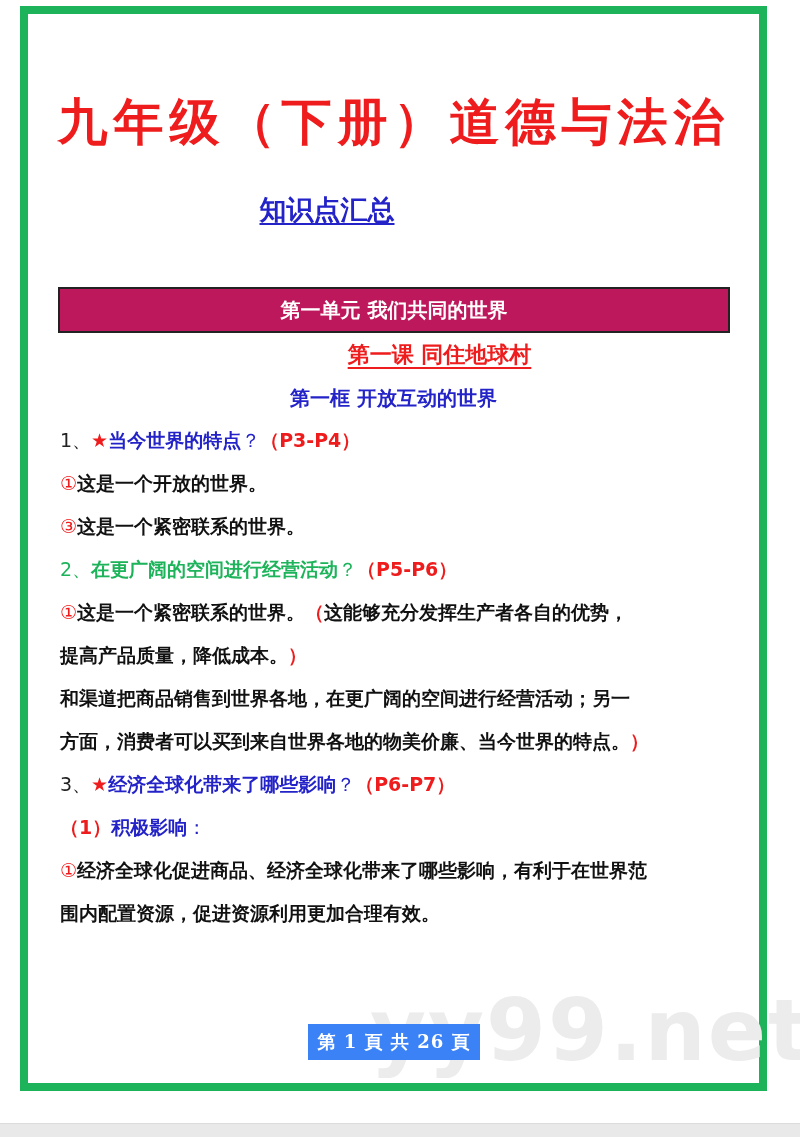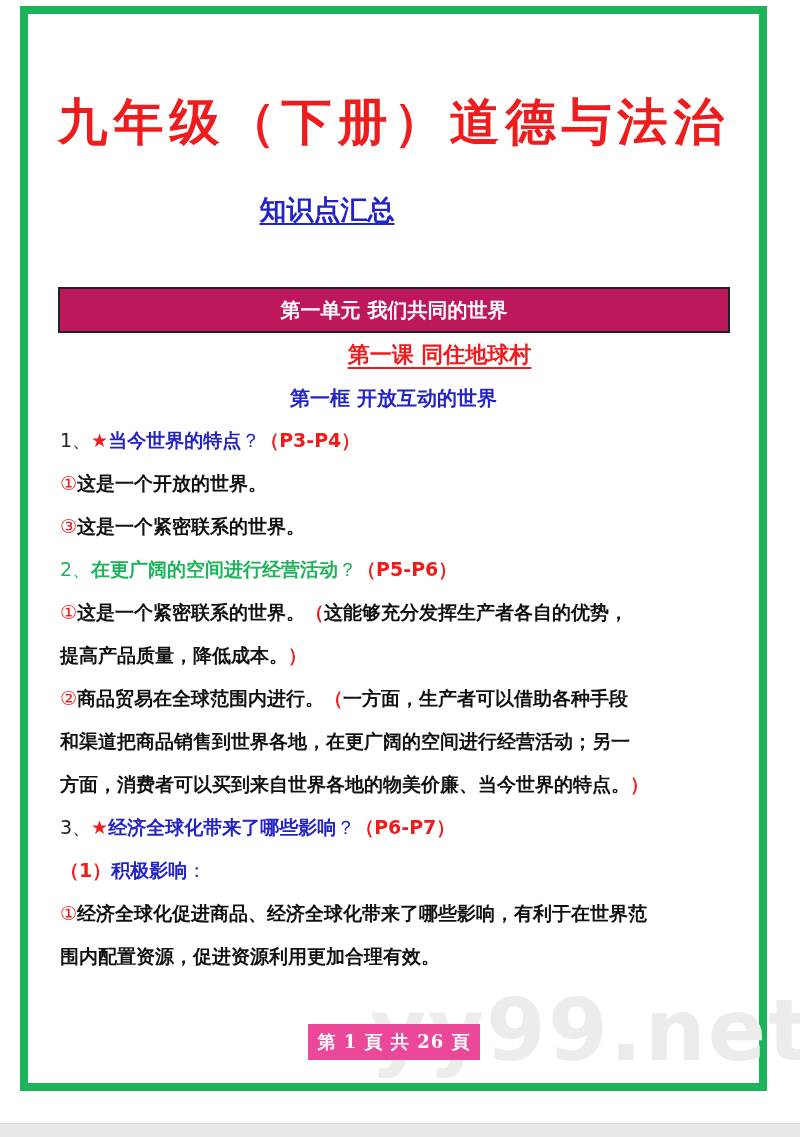--- a/index.html
+++ b/index.html
@@ -132,21 +132,21 @@
       line-height: 90px;
       letter-spacing: 2px;
       font-family: "DejaVu Sans", sans-serif;
     }
     .page-badge {
       position: absolute;
       left: 308px;
       top: 1024px;
       width: 172px;
       height: 36px;
-      background: #ec4899;
+      background: #3b82f6;
       color: #ffffff;
       font-size: 18px;
       font-weight: bold;
       text-align: center;
       line-height: 36px;
       letter-spacing: 1px;
       font-family: "DejaVu Serif", serif;
     }
   </style>
 </head>
@@ -182,23 +182,20 @@
   <div class="line">
     <span class="green" style="font-weight:normal">2、</span><span class="green">在更广阔的空间进行经营活动</span><span class="green" style="font-weight:normal">？</span><span class="red">（P5-P6）</span>
   </div>
   <div class="line">
     <span class="circ">①</span><span>这是一个紧密联系的世界。</span><span class="red">（</span><span>这能够充分发挥生产者各自的优势，</span>
   </div>
   <div class="line">
     <span>提高产品质量，降低成本。</span><span class="red">）</span>
   </div>
   <div class="line">
-    <span class="circ">②</span><span>商品贸易在全球范围内进行。</span><span class="red">（</span><span>一方面，生产者可以借助各种手段</span>
-  </div>
-  <div class="line">
     <span>和渠道把商品销售到世界各地，在更广阔的空间进行经营活动；另一</span>
   </div>
   <div class="line">
     <span>方面，消费者可以买到来自世界各地的物美价廉、当今世界的特点。</span><span class="red">）</span>
   </div>
 
   <div class="line">
     <span class="q-num">3、</span><span class="star">★</span><span class="blue">经济全球化带来了哪些影响</span><span class="blue" style="font-weight:normal">？</span><span class="red">（P6-P7）</span>
   </div>
   <div class="line">

